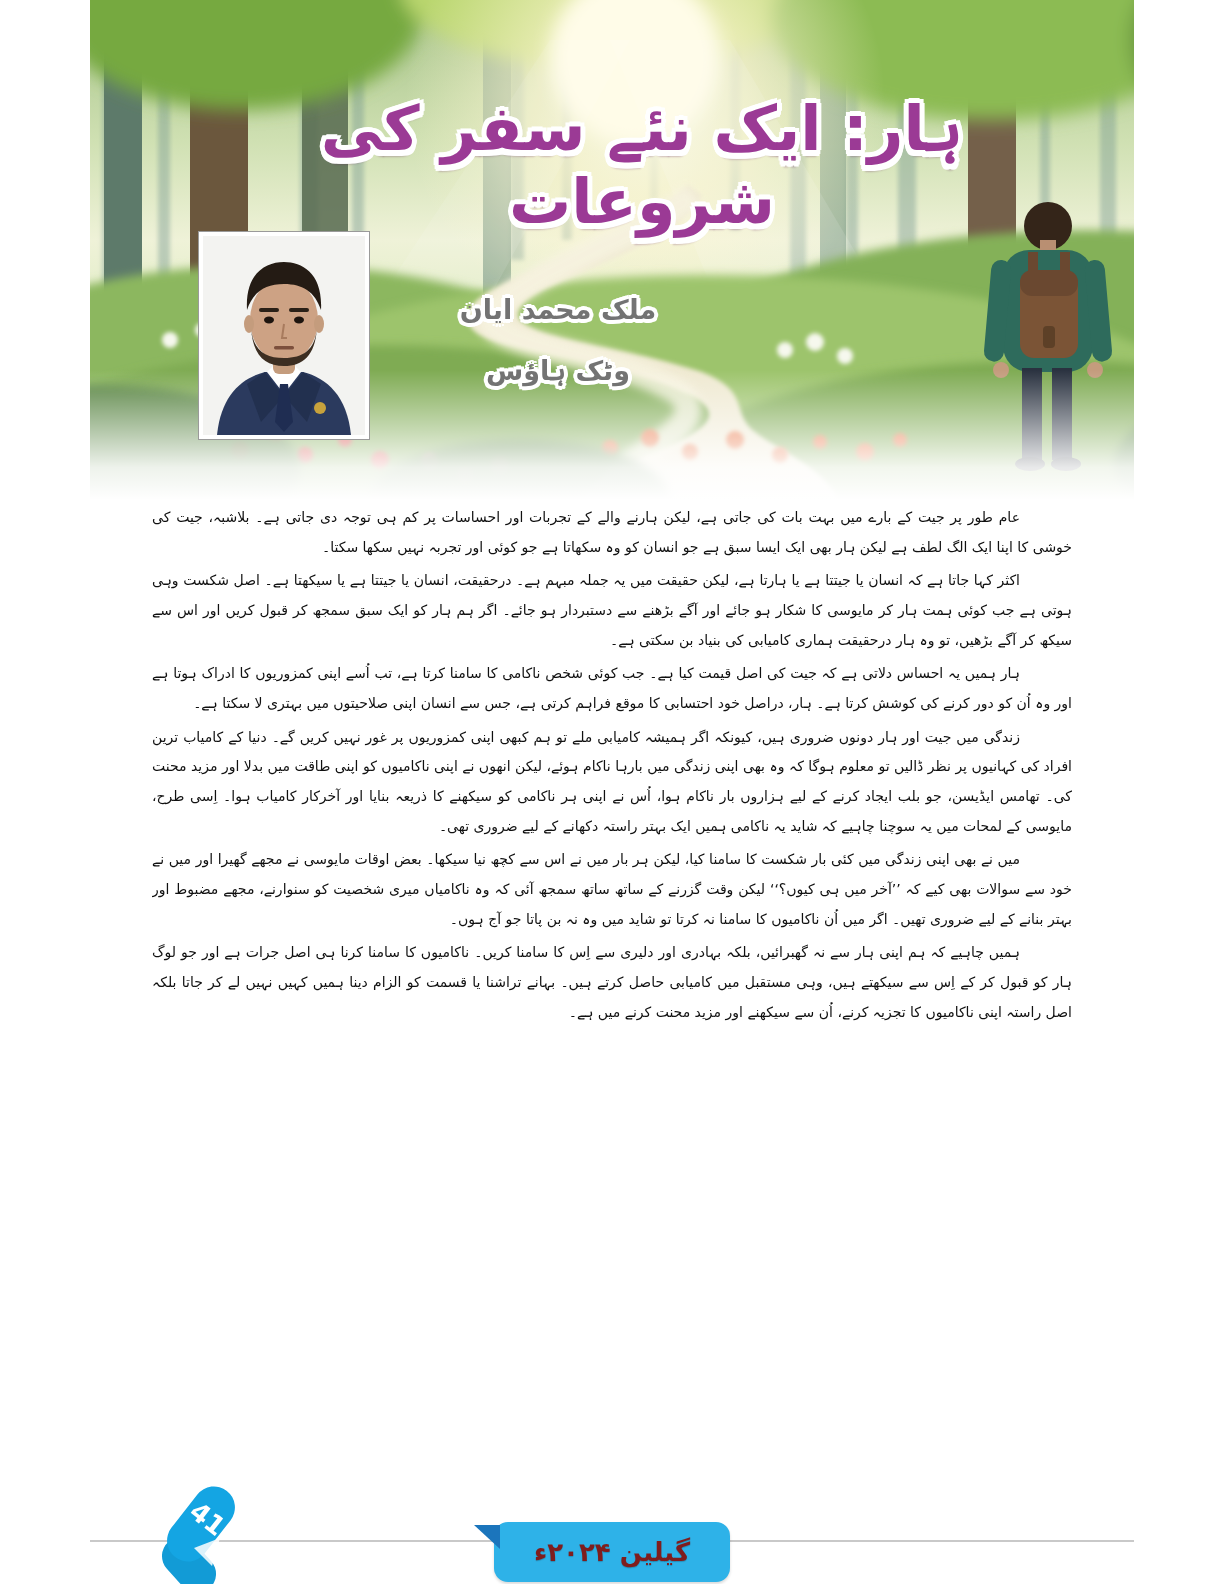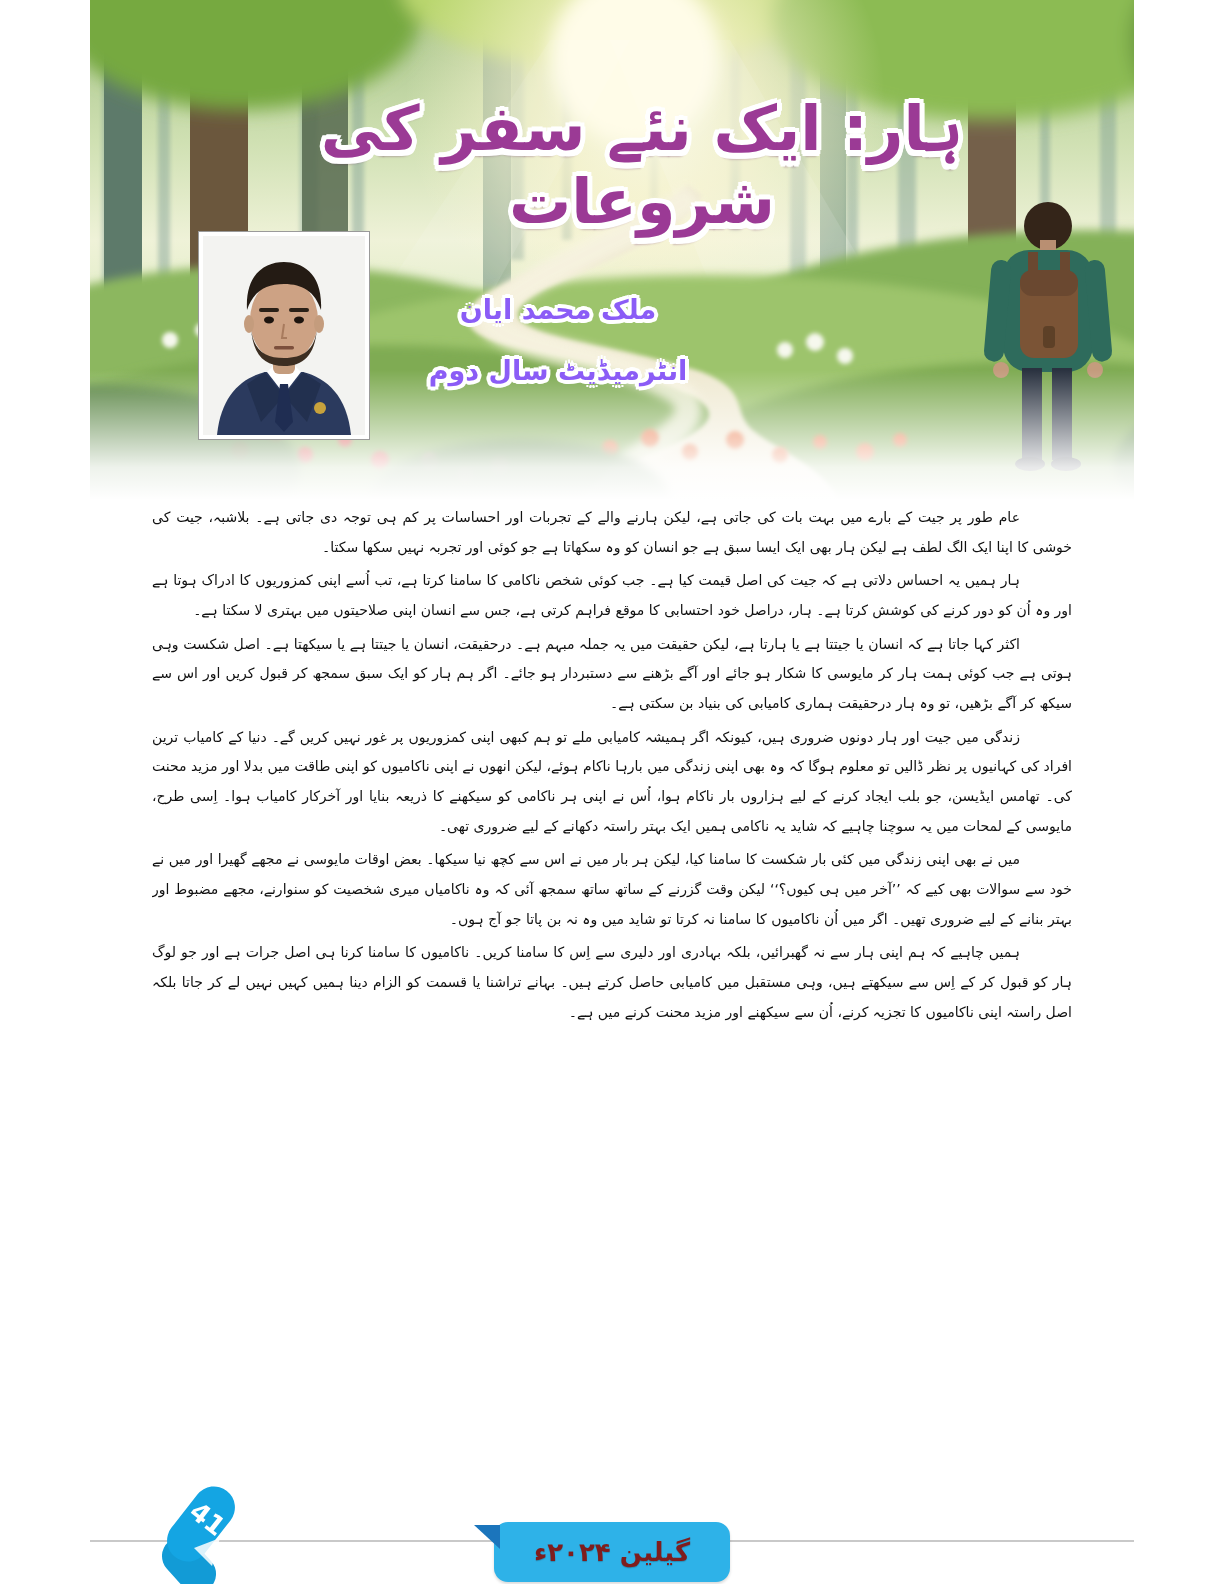--- a/index.html
+++ b/index.html
@@ -32,21 +32,21 @@
     position:absolute;top:231px;left:108px;
     width:172px;height:209px;
     background:#fff;border:1px solid #9a9a9a;
     box-sizing:border-box;padding:4px;
   }
   .author-photo svg{display:block;width:100%;height:100%;}
   
   .author-block{
     position:absolute;top:280px;left:318px;width:300px;
     text-align:center;direction:rtl;
-    color:#8b5cf6;font-weight:bold;font-size:27px;line-height:2.25;
+    color:#737373;font-weight:bold;font-size:27px;line-height:2.25;
     text-shadow:
       -3px -3px 0 #fff, 3px -3px 0 #fff, -3px 3px 0 #fff, 3px 3px 0 #fff,
       -4px 0 0 #fff, 4px 0 0 #fff, 0 -4px 0 #fff, 0 4px 0 #fff;
   }
   
   .article-body{
     position:absolute;top:503px;left:62px;right:62px;height:972px;
     overflow:hidden;
     direction:rtl;text-align:justify;
     color:#101010;font-size:14px;line-height:2.12;
@@ -274,27 +274,27 @@
       <path d="M 81,88 L 79,102 L 84,102" fill="none" stroke="#a87b5e" stroke-width="2"></path>
       <rect x="71" y="110" width="20" height="3.4" rx="1.6" fill="#7c4f3c"></rect>
 
       <ellipse cx="46" cy="88" rx="5" ry="9" fill="#c49c7d"></ellipse>
       <ellipse cx="116" cy="88" rx="5" ry="9" fill="#c49c7d"></ellipse>
     </svg>
   </div>
 
   <div class="author-block">
     <div>ملک محمد ایان</div>
-    <div>انٹرمیڈیٹ سال دوم</div>
+    <div>وٹک ہاؤس</div>
   </div>
 
   <div class="article-body">
     <p>عام طور پر جیت کے بارے میں بہت بات کی جاتی ہے، لیکن ہارنے والے کے تجربات اور احساسات پر کم ہی توجہ دی جاتی ہے۔ بلاشبہ، جیت کی خوشی کا اپنا ایک الگ لطف ہے لیکن ہار بھی ایک ایسا سبق ہے جو انسان کو وہ سکھاتا ہے جو کوئی اور تجربہ نہیں سکھا سکتا۔</p>
+    <p>اکثر کہا جاتا ہے کہ انسان یا جیتتا ہے یا ہارتا ہے، لیکن حقیقت میں یہ جملہ مبہم ہے۔ درحقیقت، انسان یا جیتتا ہے یا سیکھتا ہے۔ اصل شکست وہی ہوتی ہے جب کوئی ہمت ہار کر مایوسی کا شکار ہو جائے اور آگے بڑھنے سے دستبردار ہو جائے۔ اگر ہم ہار کو ایک سبق سمجھ کر قبول کریں اور اس سے سیکھ کر آگے بڑھیں، تو وہ ہار درحقیقت ہماری کامیابی کی بنیاد بن سکتی ہے۔</p>
     <p>ہار ہمیں یہ احساس دلاتی ہے کہ جیت کی اصل قیمت کیا ہے۔ جب کوئی شخص ناکامی کا سامنا کرتا ہے، تب اُسے اپنی کمزوریوں کا ادراک ہوتا ہے اور وہ اُن کو دور کرنے کی کوشش کرتا ہے۔ ہار، دراصل خود احتسابی کا موقع فراہم کرتی ہے، جس سے انسان اپنی صلاحیتوں میں بہتری لا سکتا ہے۔</p>
-    <p>اکثر کہا جاتا ہے کہ انسان یا جیتتا ہے یا ہارتا ہے، لیکن حقیقت میں یہ جملہ مبہم ہے۔ درحقیقت، انسان یا جیتتا ہے یا سیکھتا ہے۔ اصل شکست وہی ہوتی ہے جب کوئی ہمت ہار کر مایوسی کا شکار ہو جائے اور آگے بڑھنے سے دستبردار ہو جائے۔ اگر ہم ہار کو ایک سبق سمجھ کر قبول کریں اور اس سے سیکھ کر آگے بڑھیں، تو وہ ہار درحقیقت ہماری کامیابی کی بنیاد بن سکتی ہے۔</p>
     <p>زندگی میں جیت اور ہار دونوں ضروری ہیں، کیونکہ اگر ہمیشہ کامیابی ملے تو ہم کبھی اپنی کمزوریوں پر غور نہیں کریں گے۔ دنیا کے کامیاب ترین افراد کی کہانیوں پر نظر ڈالیں تو معلوم ہوگا کہ وہ بھی اپنی زندگی میں بارہا ناکام ہوئے، لیکن انھوں نے اپنی ناکامیوں کو اپنی طاقت میں بدلا اور مزید محنت کی۔ تھامس ایڈیسن، جو بلب ایجاد کرنے کے لیے ہزاروں بار ناکام ہوا، اُس نے اپنی ہر ناکامی کو سیکھنے کا ذریعہ بنایا اور آخرکار کامیاب ہوا۔ اِسی طرح، مایوسی کے لمحات میں یہ سوچنا چاہیے کہ شاید یہ ناکامی ہمیں ایک بہتر راستہ دکھانے کے لیے ضروری تھی۔</p>
     <p>میں نے بھی اپنی زندگی میں کئی بار شکست کا سامنا کیا، لیکن ہر بار میں نے اس سے کچھ نیا سیکھا۔ بعض اوقات مایوسی نے مجھے گھیرا اور میں نے خود سے سوالات بھی کیے کہ ’’آخر میں ہی کیوں؟‘‘ لیکن وقت گزرنے کے ساتھ ساتھ سمجھ آئی کہ وہ ناکامیاں میری شخصیت کو سنوارنے، مجھے مضبوط اور بہتر بنانے کے لیے ضروری تھیں۔ اگر میں اُن ناکامیوں کا سامنا نہ کرتا تو شاید میں وہ نہ بن پاتا جو آج ہوں۔</p>
     <p>ہمیں چاہیے کہ ہم اپنی ہار سے نہ گھبرائیں، بلکہ بہادری اور دلیری سے اِس کا سامنا کریں۔ ناکامیوں کا سامنا کرنا ہی اصل جرات ہے اور جو لوگ ہار کو قبول کر کے اِس سے سیکھتے ہیں، وہی مستقبل میں کامیابی حاصل کرتے ہیں۔ بہانے تراشنا یا قسمت کو الزام دینا ہمیں کہیں نہیں لے کر جاتا بلکہ اصل راستہ اپنی ناکامیوں کا تجزیہ کرنے، اُن سے سیکھنے اور مزید محنت کرنے میں ہے۔</p>
 
   </div>
 
   <div class="footer-divider"></div>
 
   <div class="page-marker">
     <svg viewBox="0 0 118 98">

